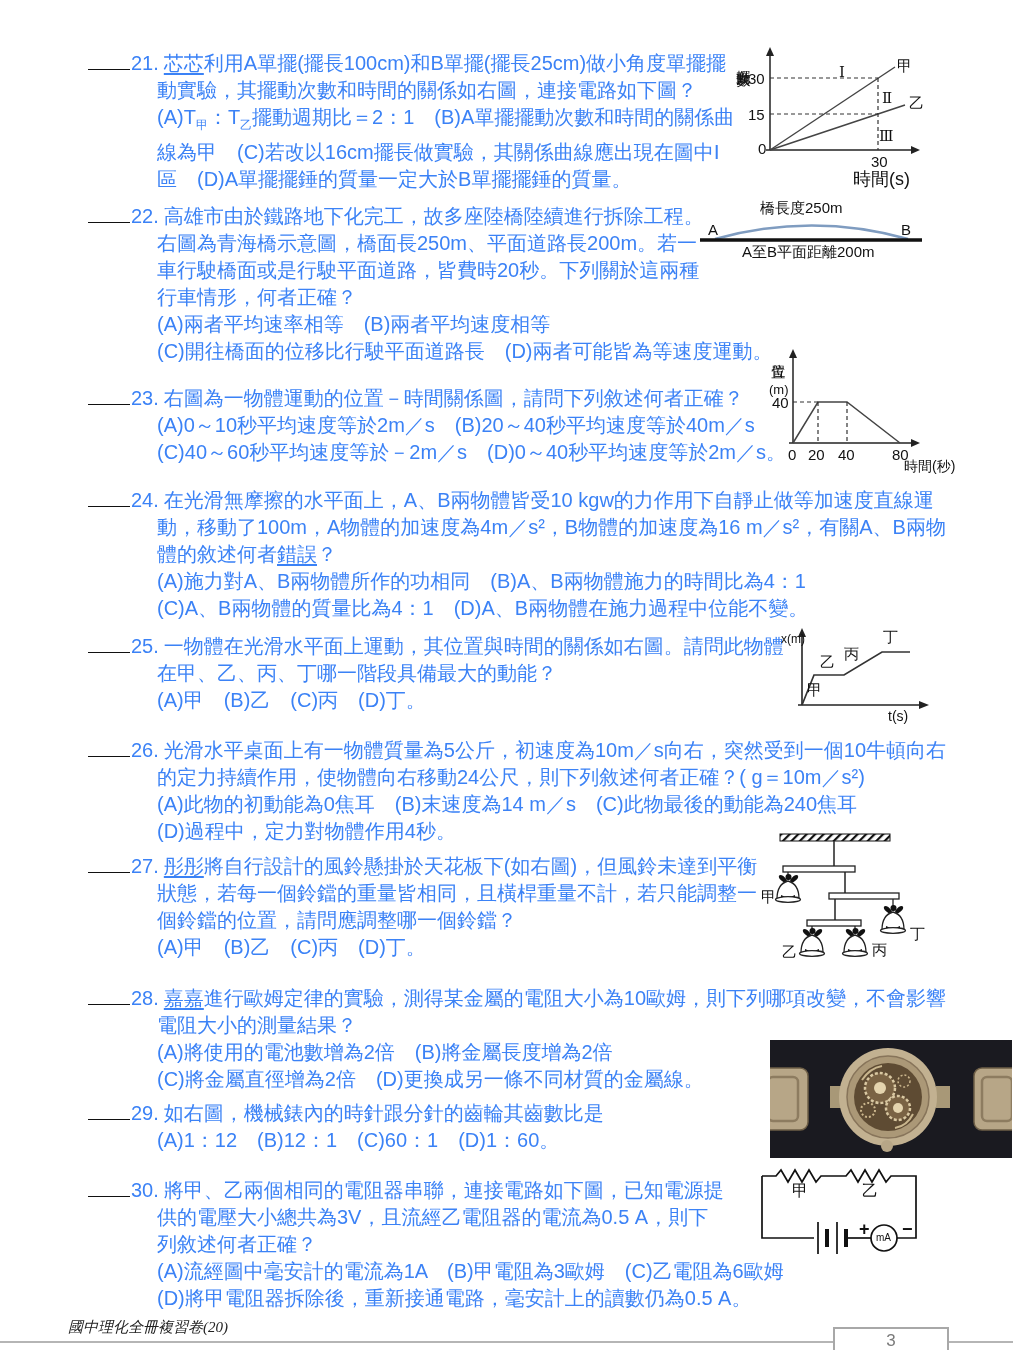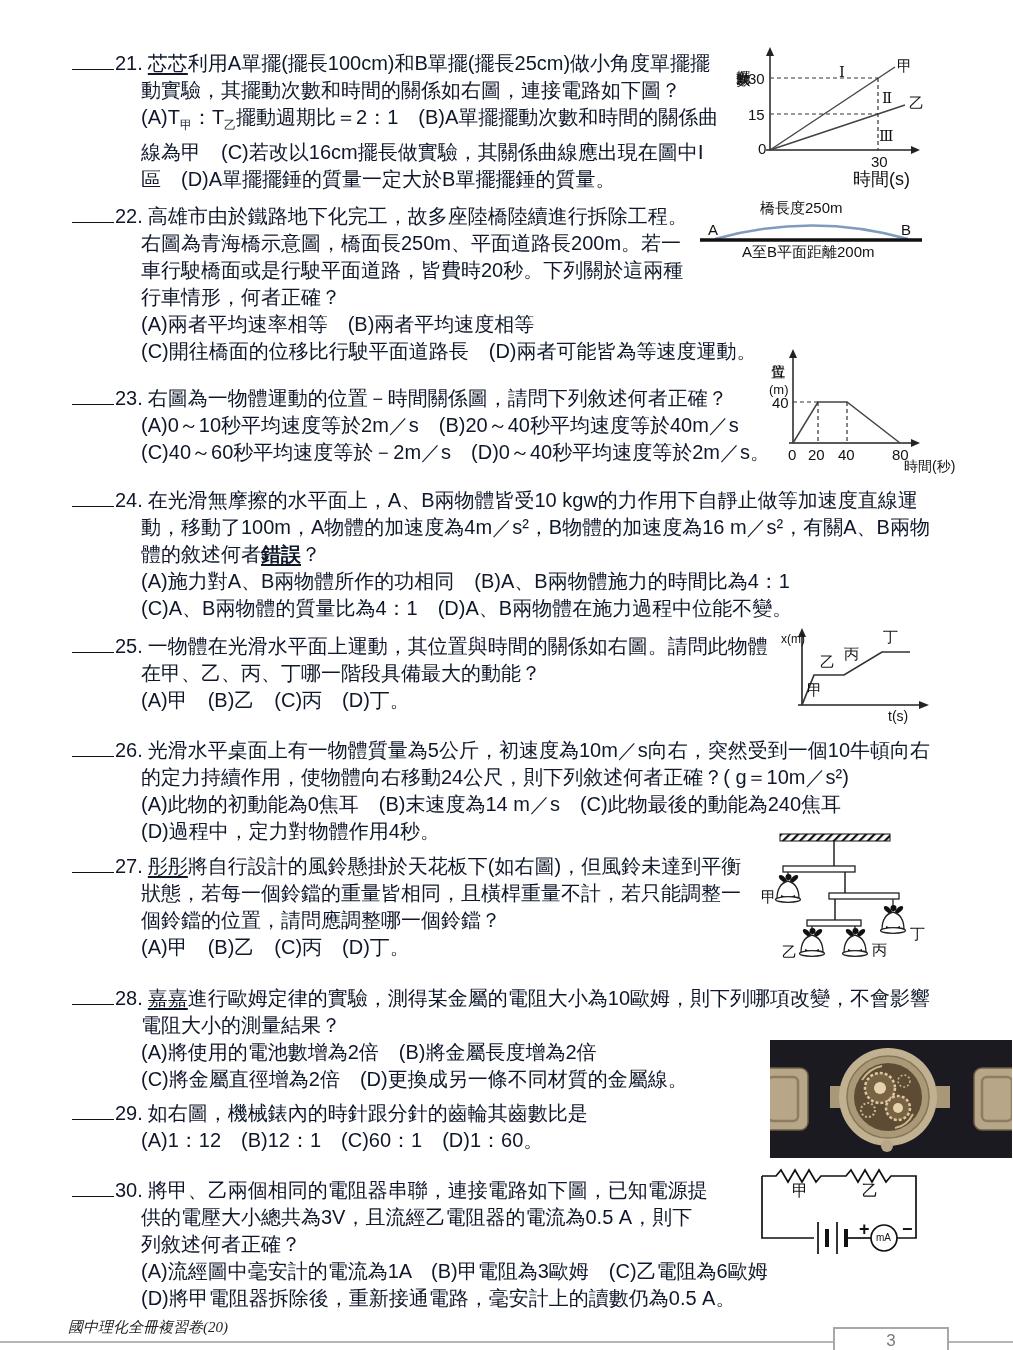--- a/index.html
+++ b/index.html
@@ -1,24 +1,24 @@
 <!DOCTYPE html>
 <html><head>
 <meta charset="utf-8">
 <style>
   html,body{margin:0;padding:0;background:#e8e8e8;}
   .page{position:relative;width:1013px;height:1350px;margin:0 auto;background:#ffffff;
         font-family:"Liberation Sans","DejaVu Sans",sans-serif;color:#111;overflow:hidden;}
-  .q{position:absolute;left:72px;white-space:nowrap;font-size:20px;line-height:27px;color:#0f172a;}
+  .q{position:absolute;left:88px;white-space:nowrap;font-size:20px;line-height:27px;color:#3b82f6;}
   .row{display:block;}
   .ind{padding-left:69px;}
   .blank{display:inline-block;width:42px;height:14px;border-bottom:1.7px solid #111;margin-right:1px;}
   .num{margin-right:5px;}
   .u{text-decoration:underline;text-underline-offset:3px;}
-  .bu{font-weight:bold;text-decoration:underline;text-underline-offset:3px;}
+  .bu{font-weight:normal;text-decoration:underline;text-underline-offset:3px;}
   sub.s{font-size:12px;}
   .fig{position:absolute;}
   .fig svg{position:absolute;left:0;top:0;}
   .lab{position:absolute;font-size:15px;line-height:1.05;color:#111;white-space:nowrap;}
   .vert{writing-mode:vertical-rl;letter-spacing:1px;}
   .rom{font-family:"Liberation Serif","DejaVu Serif",serif;}
   .footer-title{position:absolute;left:68px;top:1318px;font-family:"Liberation Serif","DejaVu Serif",serif;
                 font-style:italic;font-size:15px;color:#222;}
   .page-rule{position:absolute;left:0;top:1341px;width:1013px;border-top:2px solid #b5b5b5;}
   .page-box{position:absolute;left:833px;top:1327px;width:112px;height:23px;background:#fff;

